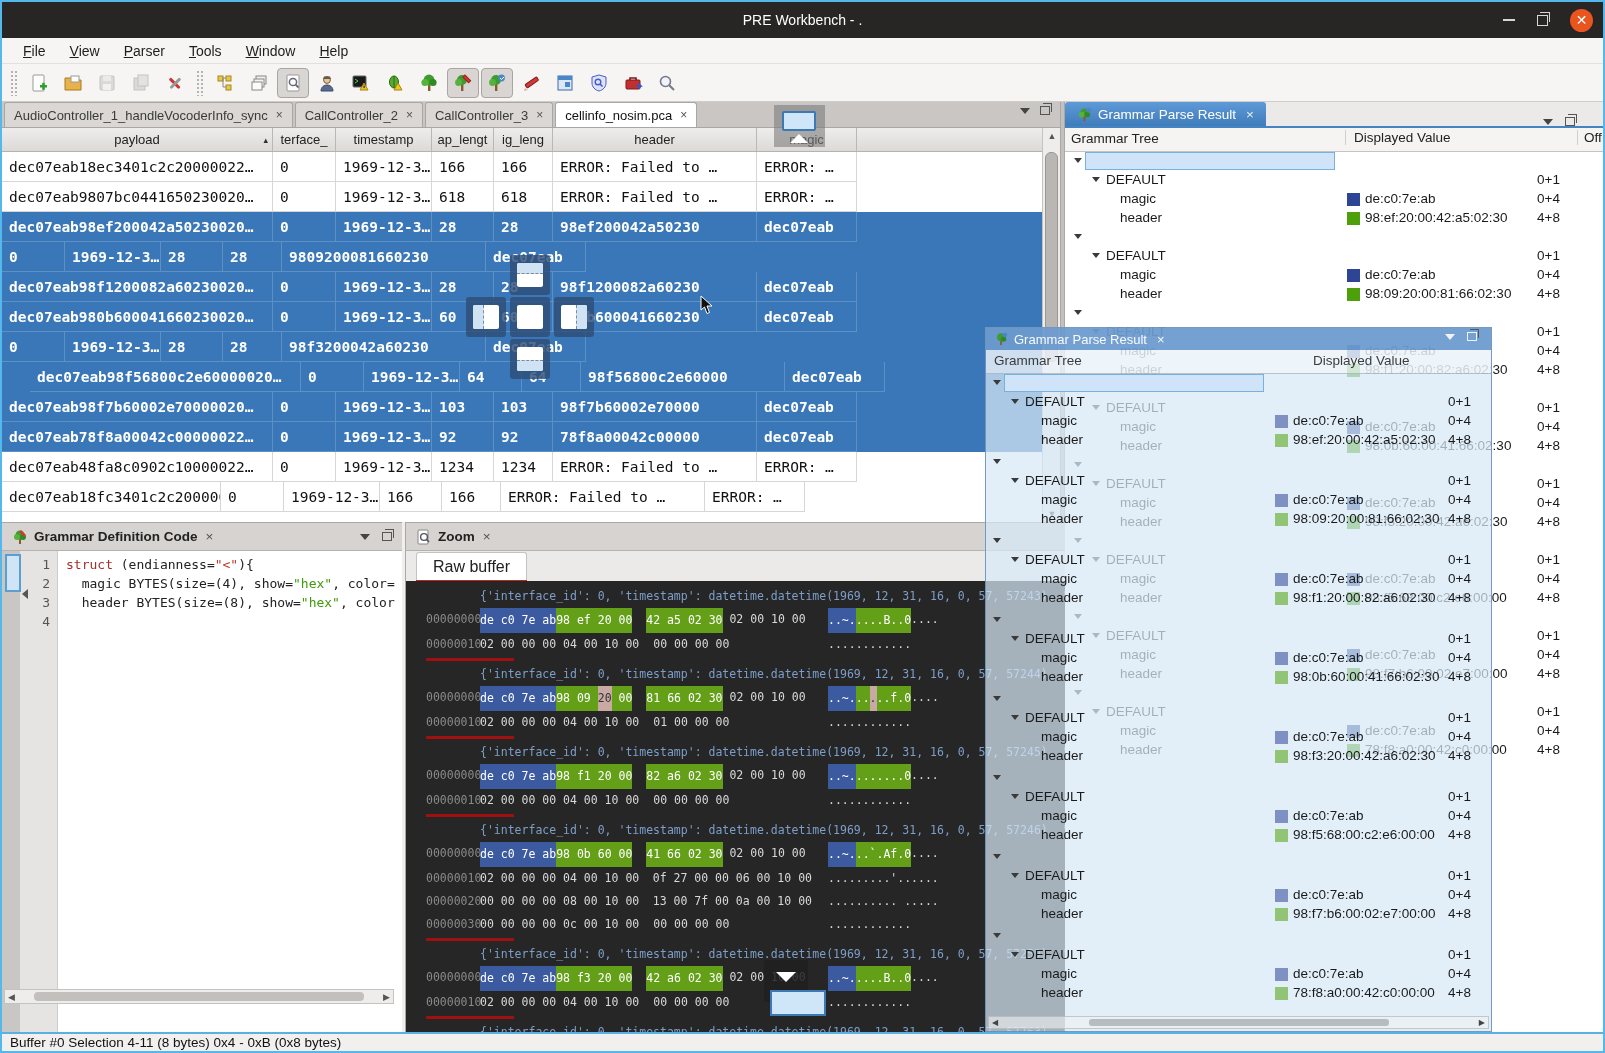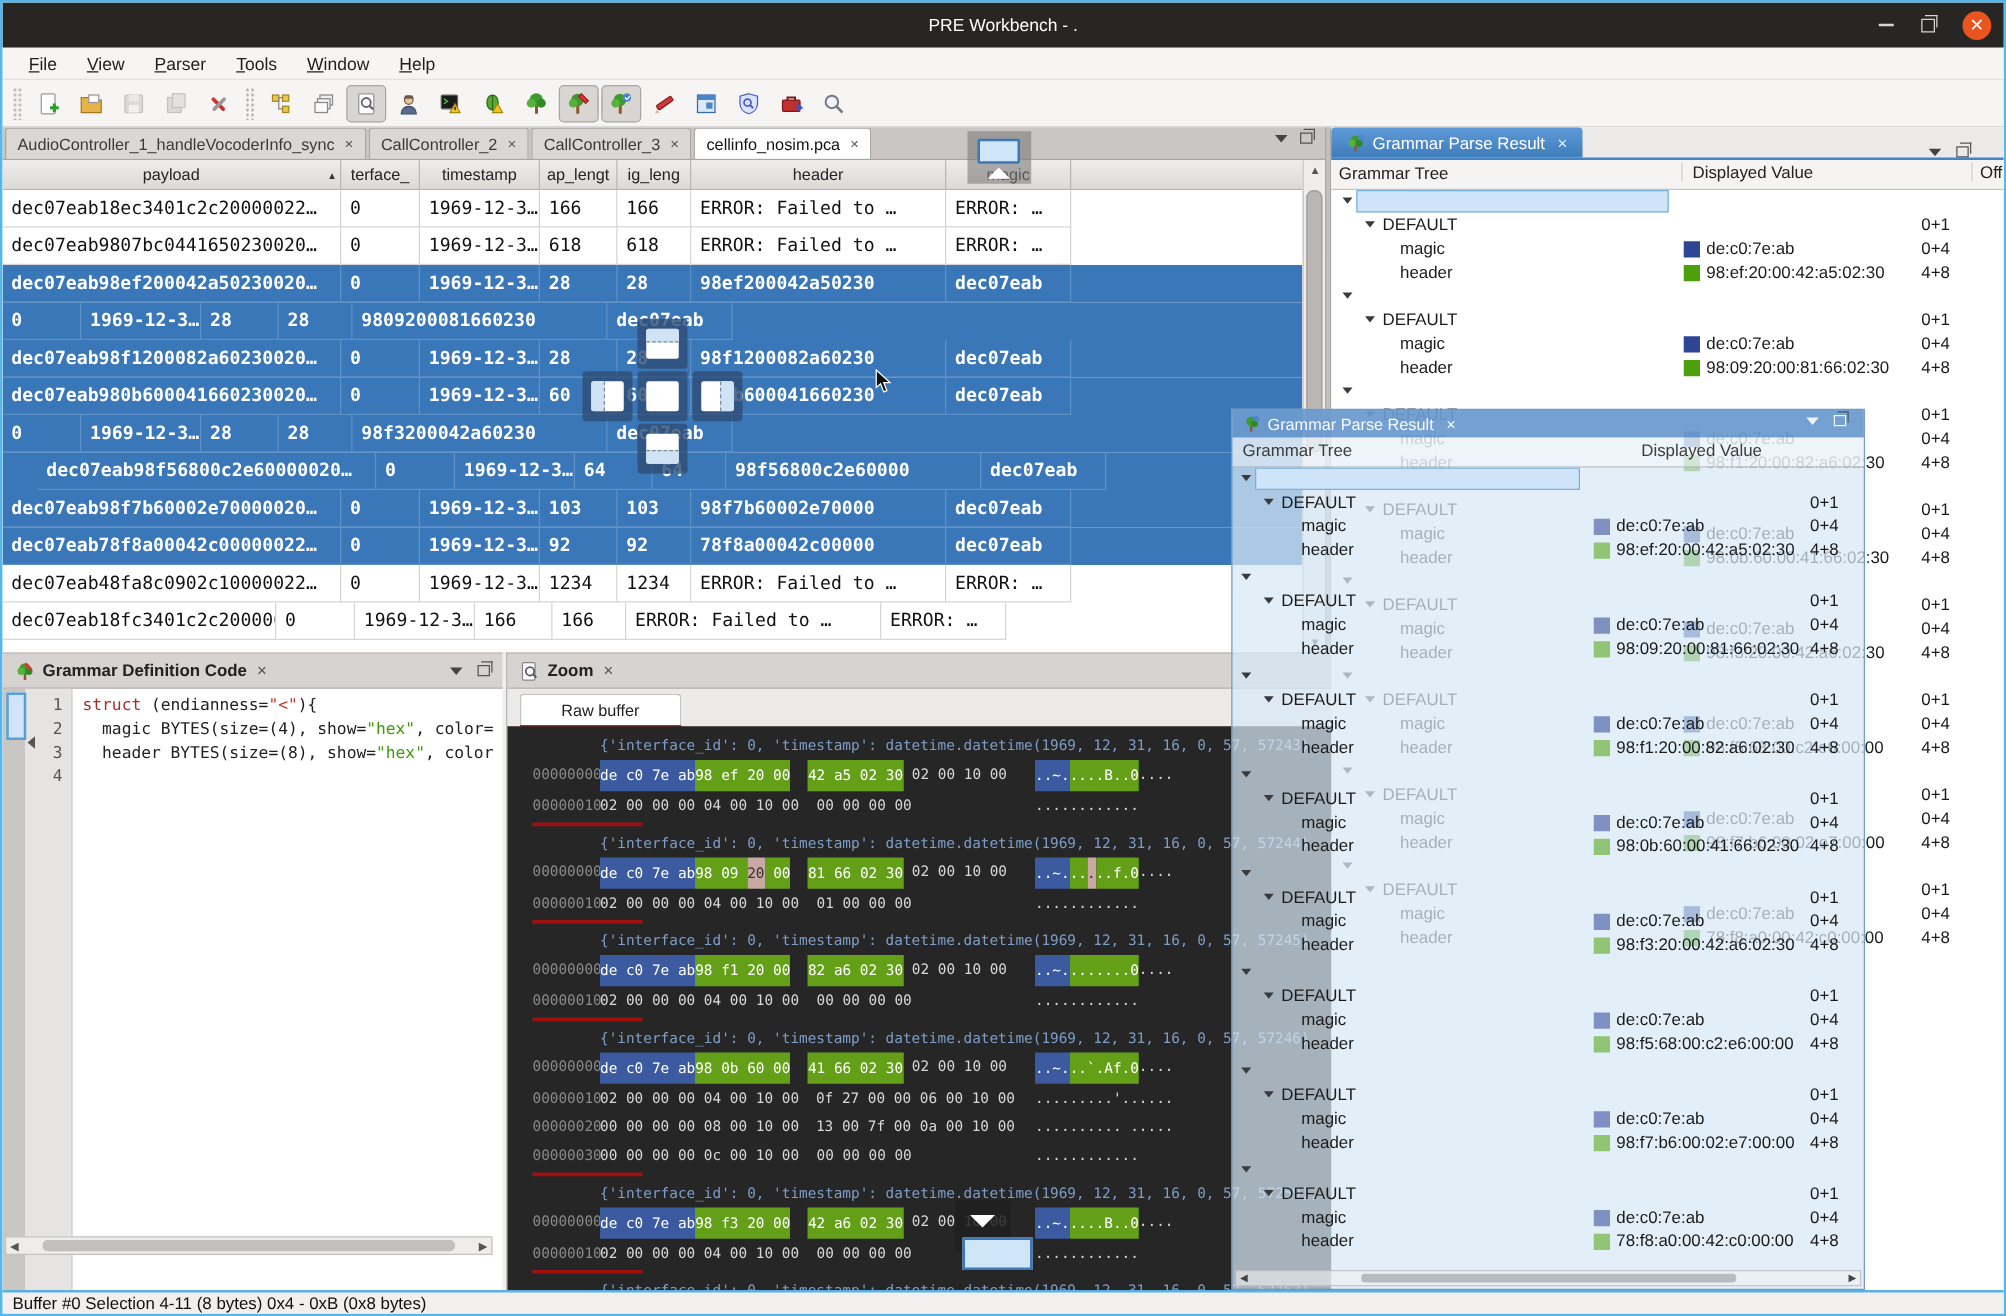--- a/index.html
+++ b/index.html
@@ -70,21 +70,21 @@
   .codearea{flex:1;font-family:"DejaVu Sans Mono",monospace;font-size:13px;line-height:19px;padding:4px 0 0 8px;white-space:pre;overflow:hidden;}
   .tok-kw{color:#a3302a;}
   .tok-st{color:#c0392b;}
   .tok-sg{color:#3f9b0b;}
   .hscroll{position:absolute;left:2px;bottom:28px;width:390px;height:15px;background:#efedec;border:1px solid #c5c3c0;display:flex;align-items:center;justify-content:space-between;padding:0 3px;font-size:9px;color:#555;}
   .hs-thumb{height:9px;width:330px;background:#c2bfbc;border-radius:4px;}
 
   
   .zoompanel{left:403px;top:520px;width:711px;height:510px;background:#eceae8;border-top:1px solid #aaa7a4;border-left:1px solid #aaa7a4;}
   .rawtabs{height:30px;background:#eceae8;display:flex;align-items:flex-end;padding-left:10px;}
-  .rawtab{background:#fff;border:1px solid #c5c3c0;border-bottom:none;padding:5px 32px;font-size:13px;border-radius:3px 3px 0 0;position:relative;}
+  .rawtab{background:#fff;border:1px solid #c5c3c0;border-bottom:none;padding:5px 16px;font-size:16px;border-radius:3px 3px 0 0;position:relative;}
   .rawtab:after{content:"";position:absolute;left:-1px;right:-1px;bottom:-2px;height:3px;background:#c0271c;}
   .hexview{position:absolute;left:0;top:58px;right:0;bottom:0;background:#262626;overflow:hidden;
            font-family:"DejaVu Sans Mono",monospace;font-size:11.5px;line-height:23px;color:#d8d8d8;padding-top:4px;}
   .hexline{display:flex;padding-left:20px;white-space:pre;}
   .hexoff{width:54px;color:#8a8a8a;}
   .hexbytes{width:332px;display:flex;}
   .hexgap{width:14px;}
   .hexascii{margin-left:16px;display:flex;}
   .hx-m{background:#3b5aa0;color:#fff;padding:1px 0;}
   .hx-h{background:#63a018;color:#fff;padding:1px 0;}

